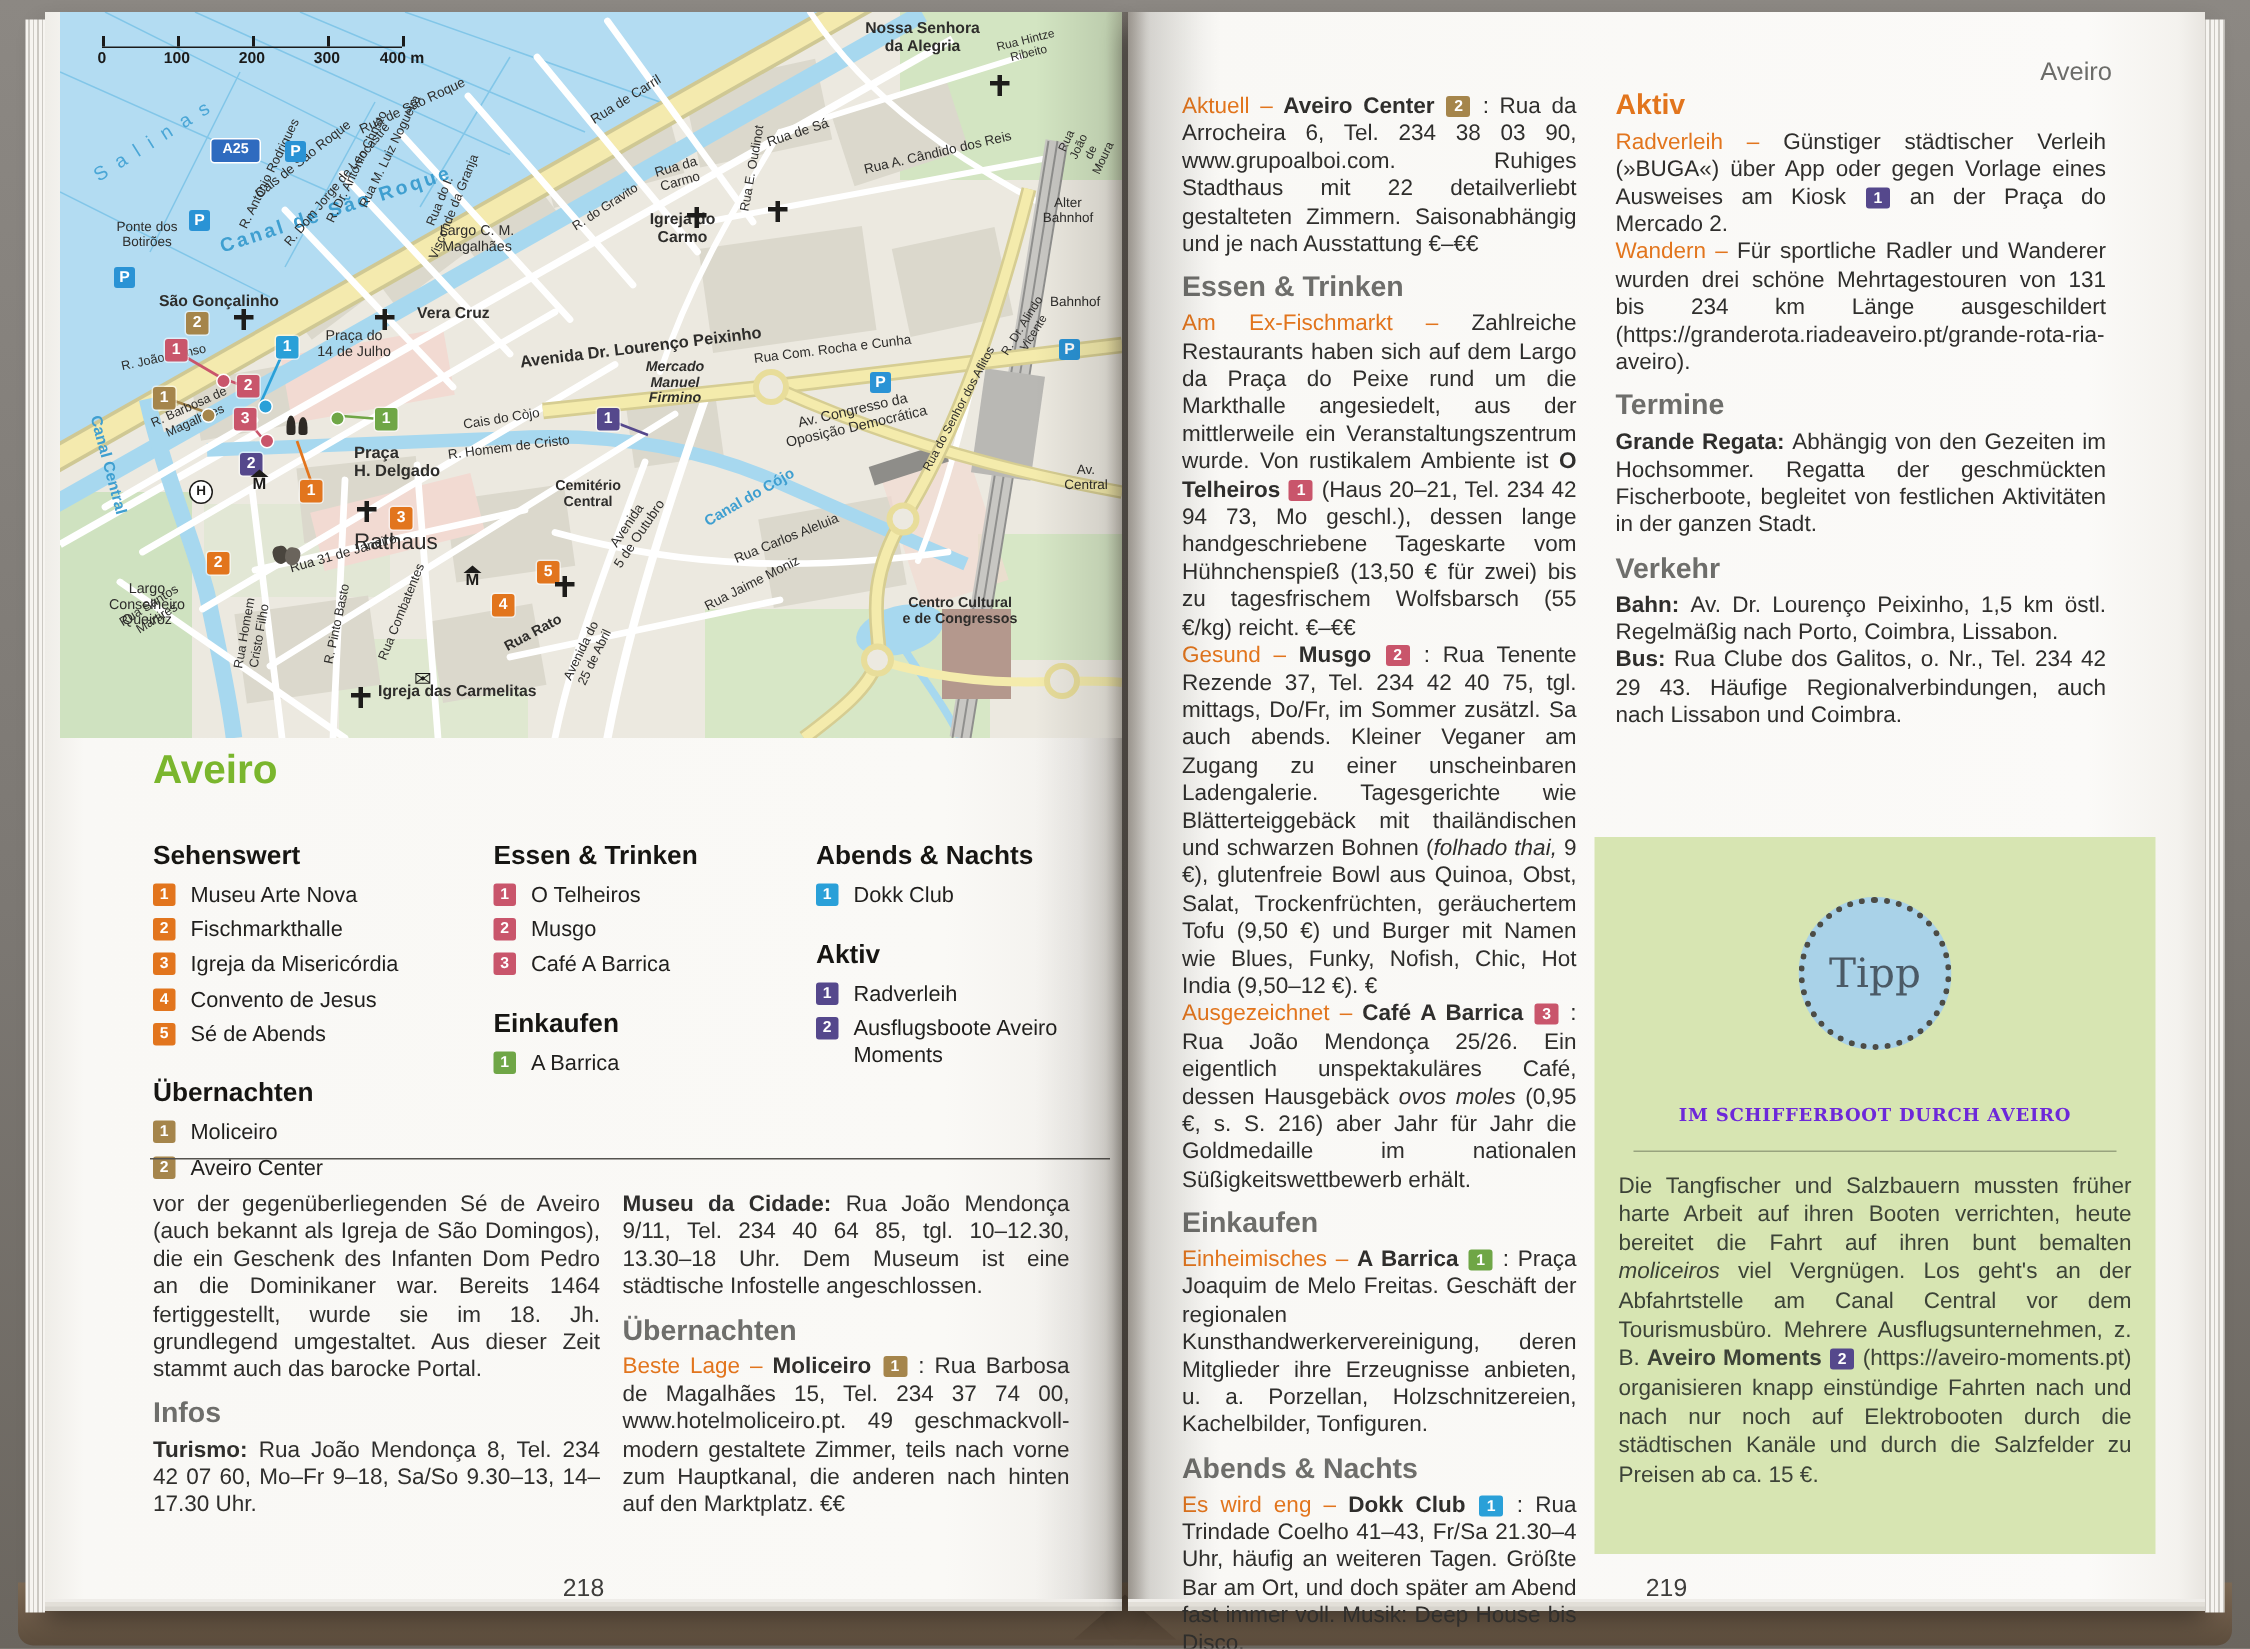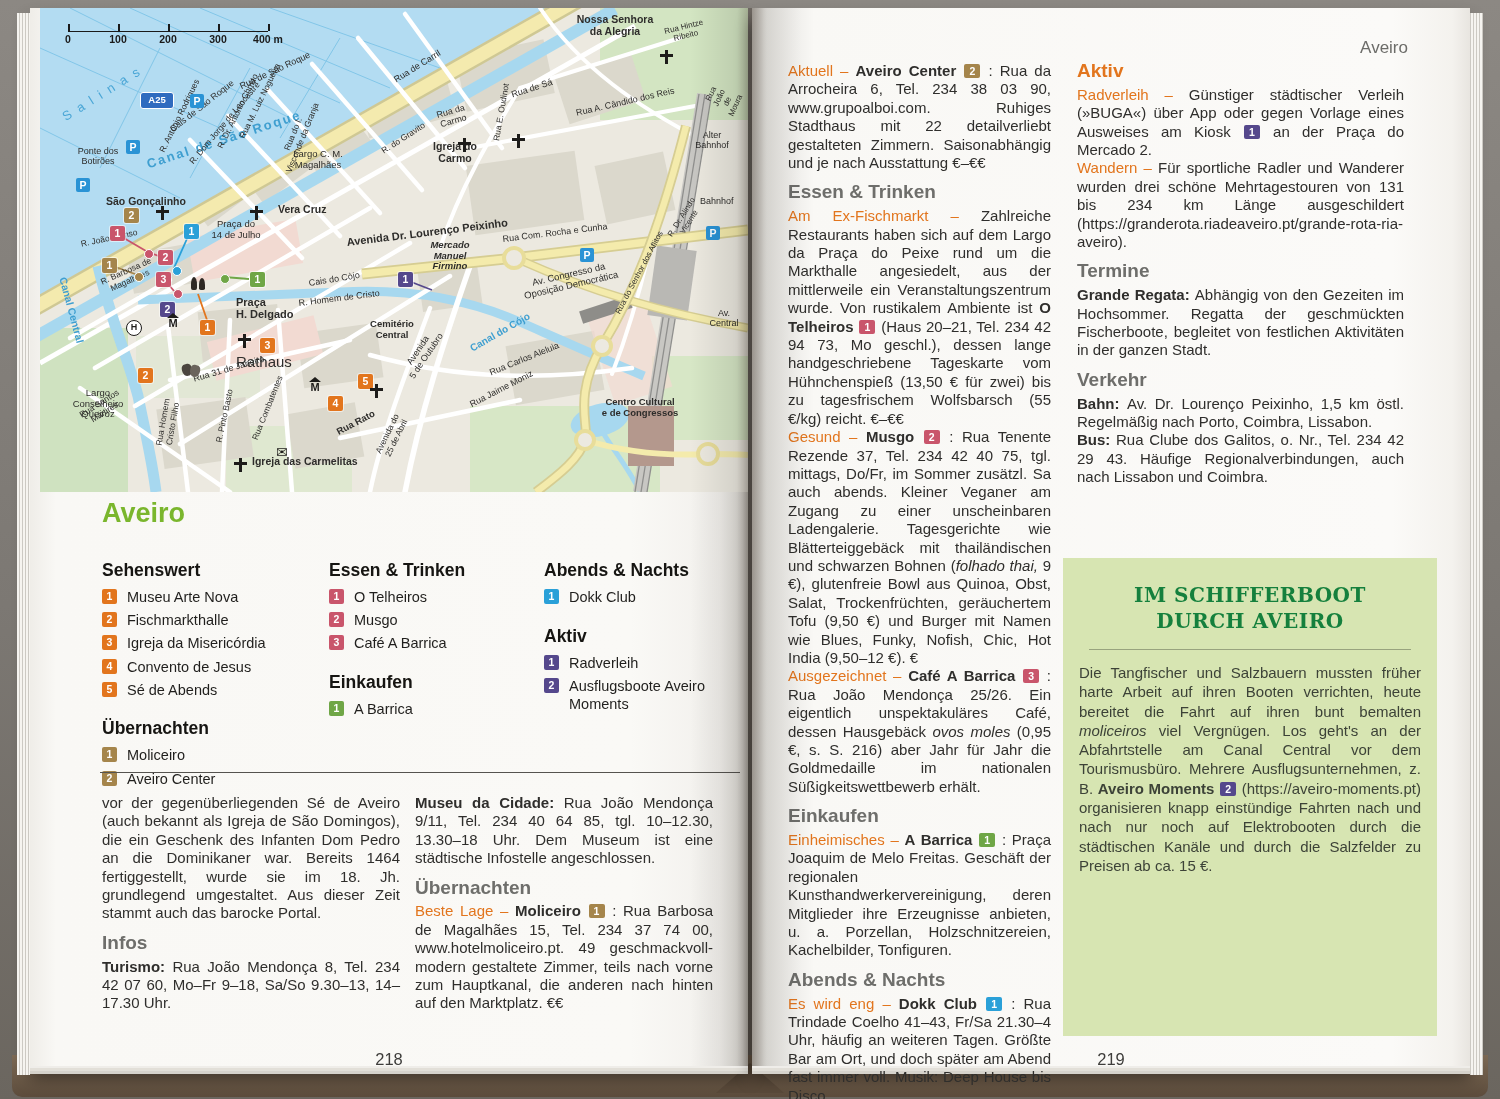--- a/index.html
+++ b/index.html
@@ -91,22 +91,22 @@
   .tbadge.blue{background:var(--c-blue);} .tbadge.purple{background:var(--c-purple);}
   .tbadge.green{background:var(--c-green);} .tbadge.brown{background:var(--c-brown);}
   .running-head{position:absolute;top:30px;right:62px;font-size:17px;color:#6c6c69;}
   .pagenum{position:absolute;top:1042px;left:0;width:100%;text-align:center;font-size:16.5px;color:#3e3d3b;}
 
   
   .tip-box{position:absolute;left:311px;top:550px;width:374px;height:478px;background:var(--c-tipbg);}
   .tip-badge{width:94px;height:94px;margin:40px auto 0;border-radius:50%;background:var(--c-tipcircle);
     border:4px dotted #4c4c46;display:flex;align-items:center;justify-content:center;
     font-family:"DejaVu Serif","Liberation Serif",serif;font-size:27px;color:#4b5a66;}
-  .tip-title{margin:24px 24px 0;text-align:center;font-family:"DejaVu Serif","Liberation Serif",serif;
-    font-weight:700;font-size:20px;letter-spacing:.5px;color:#15803d;line-height:1.3;}
+  .tip-title{margin:36px 24px 0;text-align:center;font-family:"DejaVu Serif","Liberation Serif",serif;
+    font-weight:700;font-size:12px;letter-spacing:.5px;color:#6d28d9;line-height:1.3;}
   .tip-divider{margin:15px 26px 13px;border-top:1px solid #98a37e;}
   .tip-body{margin:0 16px;font-size:15px;line-height:19.3px;color:#3c4237;}
 </style>
 </head>
 <body>
 
 <div class="stage">
   <div class="cover-bottom"></div>
   <div class="cover-notch"></div>
 
@@ -479,20 +479,23 @@
         <p class="para"><span class="r-orange">Radverleih – </span><span>Günstiger städtischer Verleih (»BUGA«) über App oder gegen Vorlage eines Ausweises am Kiosk </span><span class="tbadge purple">1</span><span> an der Praça do Mercado 2.</span></p>
         <p class="para"><span class="r-orange">Wandern – </span><span>Für sportliche Radler und Wanderer wurden drei schöne Mehrtagestouren von 131 bis 234 km Länge ausgeschildert (https://granderota.riadeaveiro.pt/grande-rota-ria-aveiro).</span></p>
         <div class="sec-heading">Termine</div>
         <p class="para"><span class="r-b">Grande Regata: </span><span>Abhängig von den Gezeiten im Hochsommer. Regatta der geschmückten Fischerboote, begleitet von festlichen Aktivitäten in der ganzen Stadt.</span></p>
         <div class="sec-heading">Verkehr</div>
         <p class="para"><span class="r-b">Bahn: </span><span>Av. Dr. Lourenço Peixinho, 1,5 km östl. Regelmäßig nach Porto, Coimbra, Lissabon.</span></p>
         <p class="para"><span class="r-b">Bus: </span><span>Rua Clube dos Galitos, o. Nr., Tel. 234 42 29 43. Häufige Regionalverbindungen, auch nach Lissabon und Coimbra.</span></p>
       </div>
 
     <div class="tip-box">
+      <div class="tip-badge">
+        <span>Tipp</span>
+      </div>
       <div class="tip-title">IM SCHIFFERBOOT DURCH AVEIRO</div>
       <div class="tip-divider"></div>
       <p class="para tip-body" id="tipBody"><span>Die Tangfischer und Salzbauern mussten früher harte Arbeit auf ihren Booten verrichten, heute bereitet die Fahrt auf ihren bunt bemalten </span><span class="r-i">moliceiros</span><span> viel Vergnügen. Los geht's an der Abfahrtstelle am Canal Central vor dem Tourismusbüro. Mehrere Ausflugsunternehmen, z. B. </span><span class="r-b">Aveiro Moments </span><span class="tbadge purple">2</span><span> (https://aveiro-moments.pt) organisieren knapp einstündige Fahrten nach und nach nur noch auf Elektrobooten durch die städtischen Kanäle und durch die Salzfelder zu Preisen ab ca. 15 €.</span></p>
     </div>
 
     <div class="pagenum">219</div>
   </div>
 
   <div class="spine-shadow"></div>
 </div>

